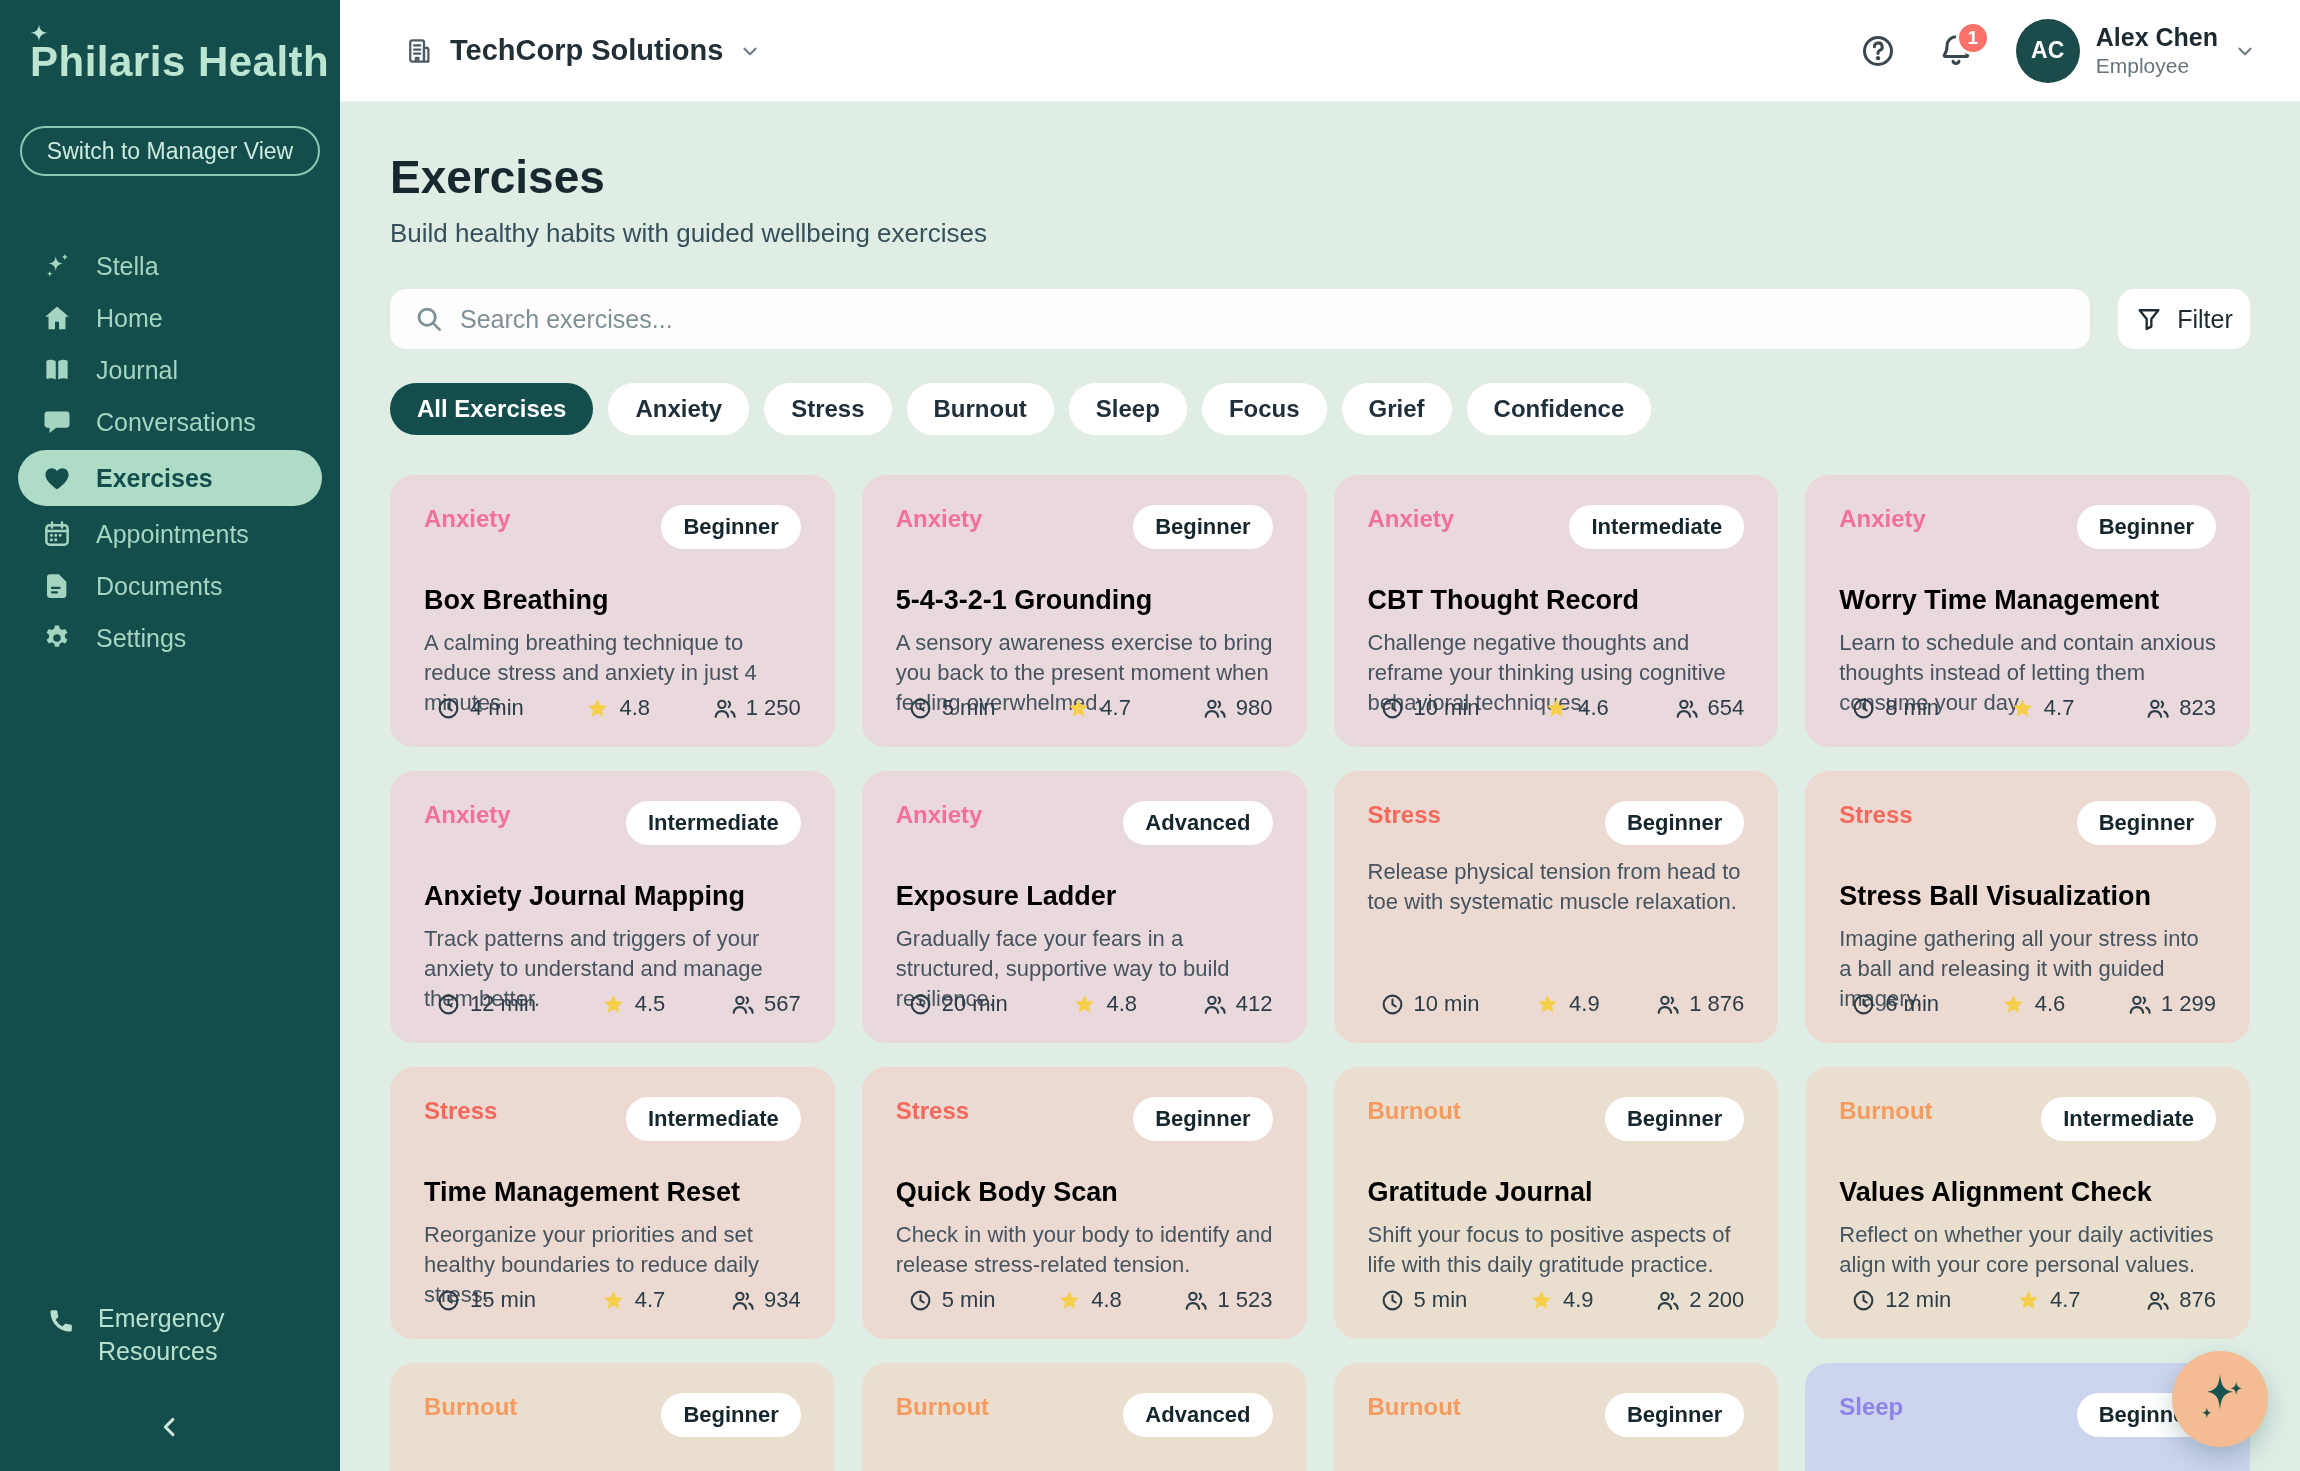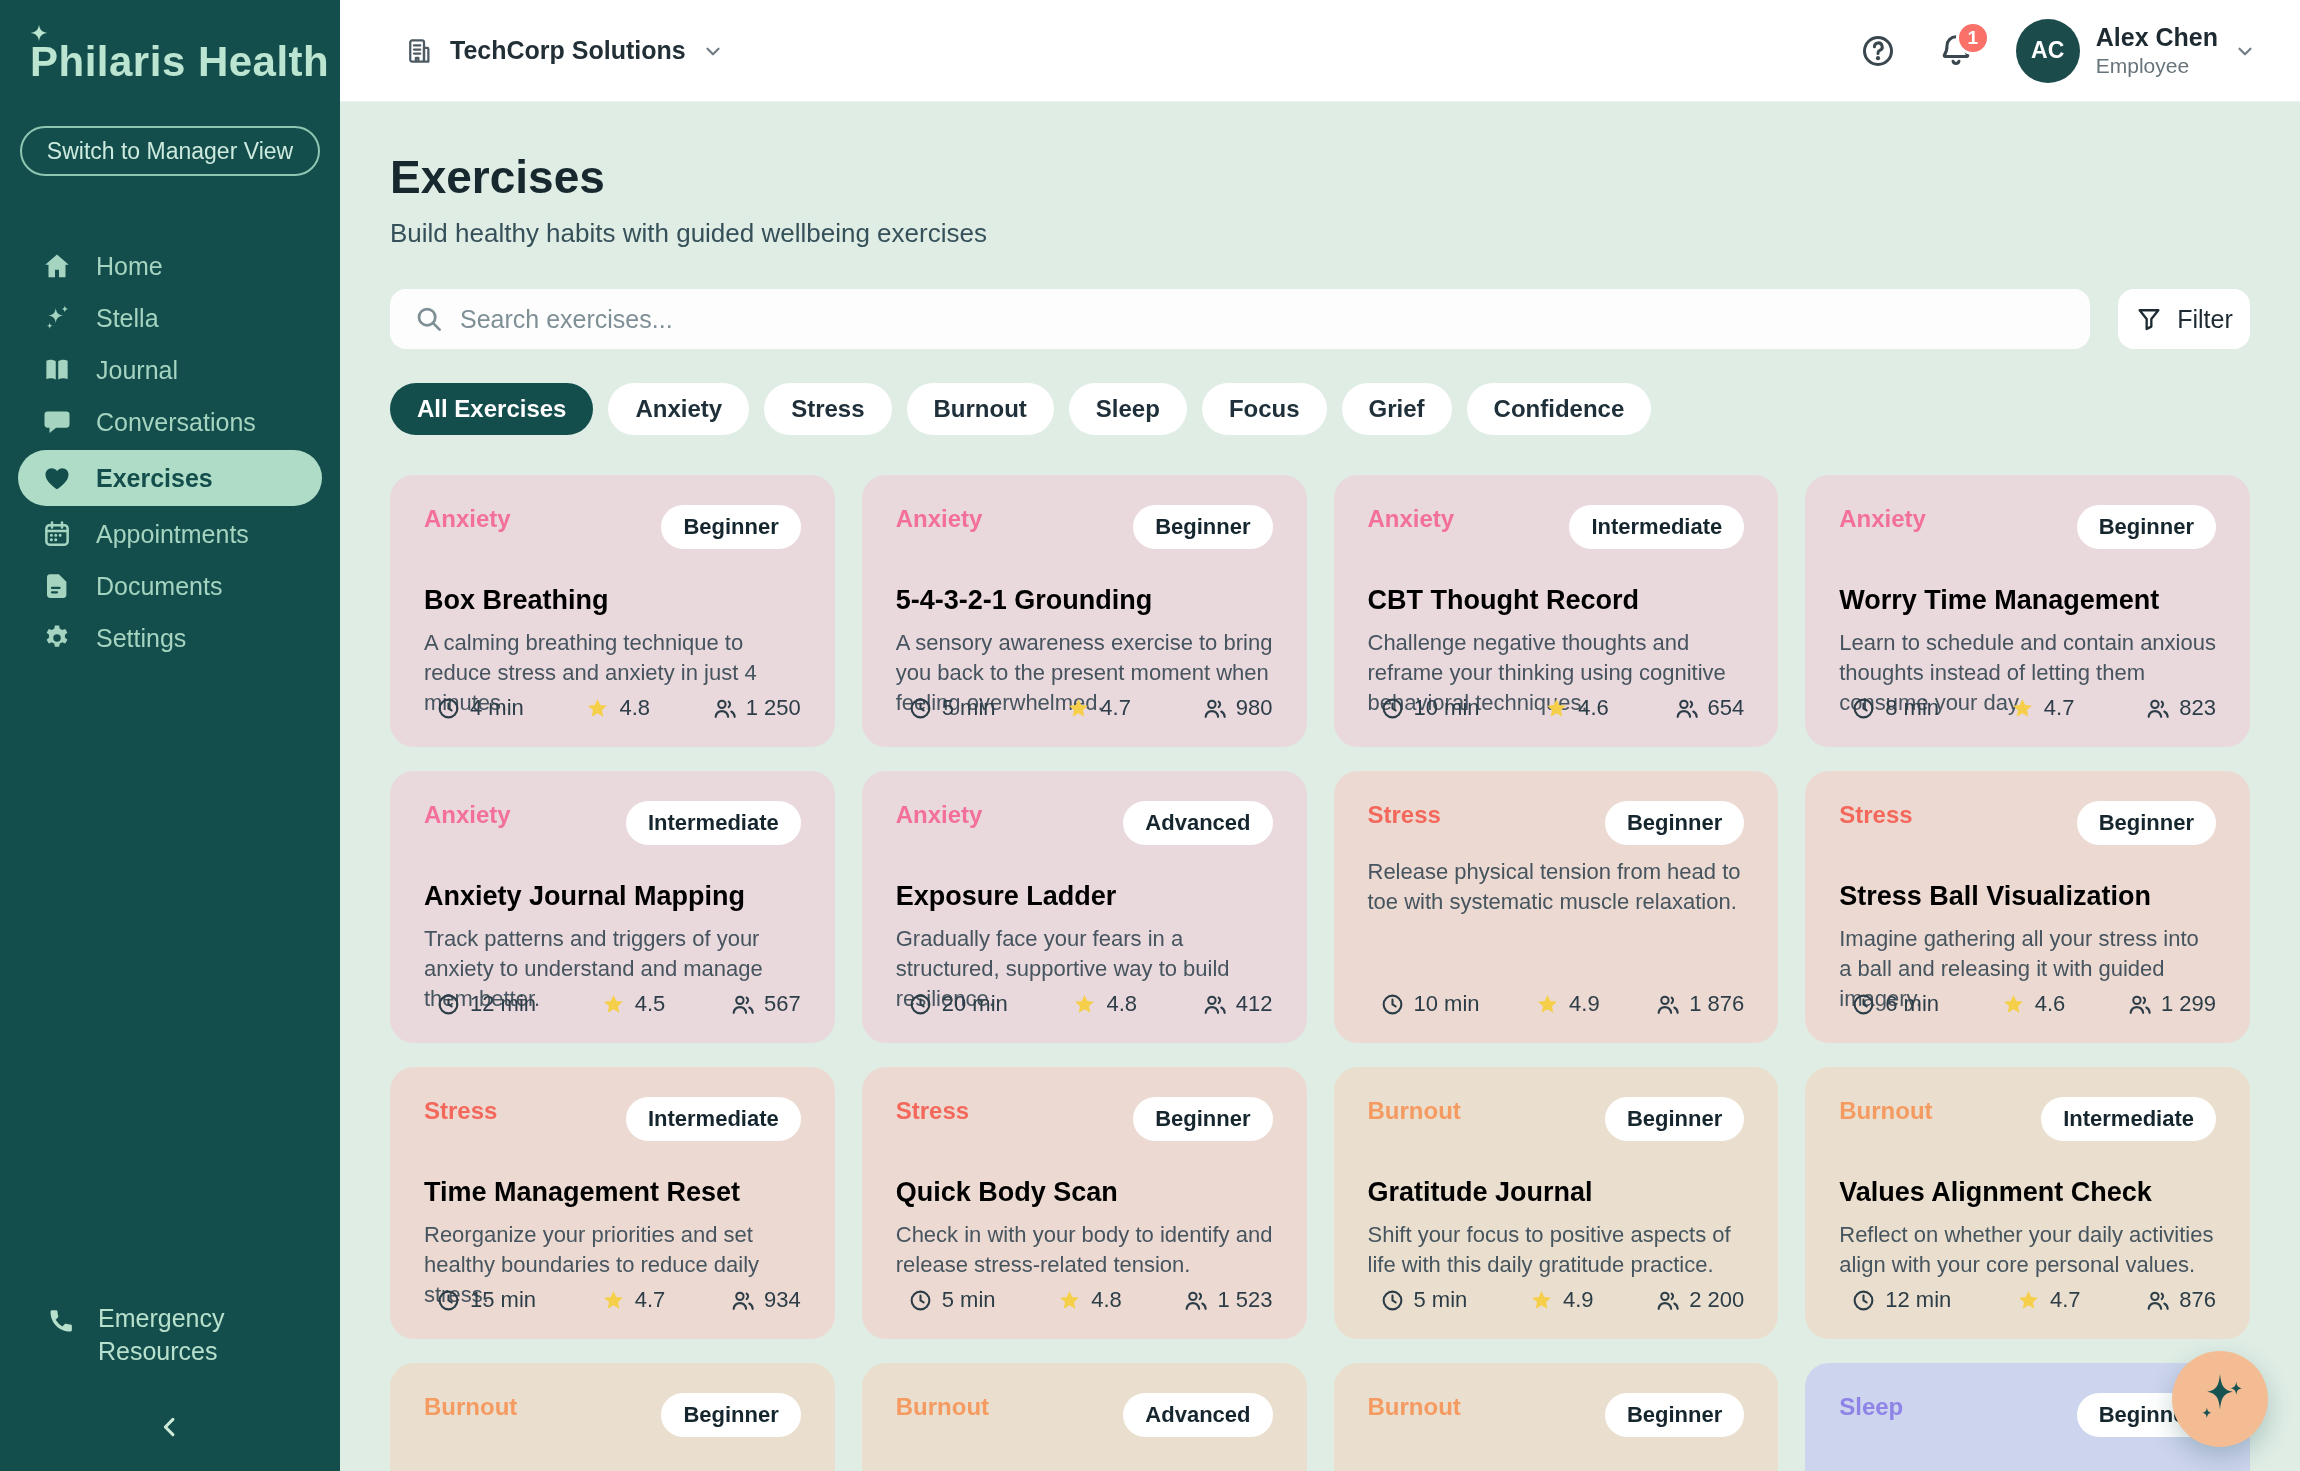--- a/index.html
+++ b/index.html
@@ -46,21 +46,21 @@
   .collapse-btn { align-self:center; margin-bottom:30px; background:none; border:none;
     color:#cfead9; cursor:pointer; }
   .collapse-btn svg { width:28px; height:28px; }
 
   
   .header {
     position:absolute; left:340px; top:0; right:0; height:102px;
     background:#ffffff; border-bottom:1px solid #eef2f0;
     display:flex; align-items:center; padding:0 44px 0 64px; z-index:4;
   }
-  .org { display:flex; align-items:center; gap:16px; font-size:25px; font-weight:700;
+  .org { display:flex; align-items:center; gap:16px; font-size:29px; font-weight:700;
          color:#222f36; cursor:pointer; background:none; border:none; font-family:inherit; }
   .org svg.b-icon { width:30px; height:30px; color:#4d5a63; }
   .chev { width:22px; height:22px; color:#717d85; }
   .header-right { margin-left:auto; display:flex; align-items:center; gap:42px; }
   .icon-btn { background:none; border:none; cursor:pointer; color:#3a474f; position:relative; }
   .icon-btn svg { width:36px; height:36px; }
   .notif-badge {
     position:absolute; top:-12px; right:-16px; min-width:34px; height:34px;
     background:#f97168; color:#fff; font-size:19px; font-weight:700;
     border-radius:17px; border:3px solid #fff;
@@ -128,31 +128,31 @@
   <div class="logo">
     <svg class="logo-star" viewBox="0 0 24 24" fill="#bce5d1">
         <path d="M12 2c.6 4.4 2.3 6.1 6.7 6.7-4.4.6-6.1 2.3-6.7 6.7-.6-4.4-2.3-6.1-6.7-6.7C9.7 8.1 11.4 6.4 12 2z"></path>
       </svg>
     <span>Philaris Health</span>
   </div>
   <button class="switch-btn">Switch to Manager View</button>
   <nav class="nav">
       <div class="nav-item">
         <svg viewBox="0 0 24 24" fill="currentColor">
-          <path d="M12 2.8 2.6 11h2.6v10h5.2v-6h3.2v6h5.2V11h2.6z"></path>
-        </svg>
-        <span class="nav-label">Home</span>
-      </div>
-      <div class="nav-item">
-        <svg viewBox="0 0 24 24" fill="currentColor">
           <path d="M11 4c.55 4 2 5.5 6 6.05-4 .55-5.45 2.05-6 6.05-.55-4-2-5.5-6-6.05 4-.55 5.45-2.05 6-6.05z"></path>
           <path d="M18.3 2c.25 1.85.95 2.55 2.8 2.8-1.85.25-2.55.95-2.8 2.8-.25-1.85-.95-2.55-2.8-2.8 1.85-.25 2.55-.95 2.8-2.8z"></path>
           <path d="M6.2 15.8c.22 1.6.83 2.2 2.4 2.42-1.57.22-2.18.82-2.4 2.42-.22-1.6-.83-2.2-2.4-2.42 1.57-.22 2.18-.82 2.4-2.42z"></path>
         </svg>
         <span class="nav-label">Stella</span>
+      </div>
+      <div class="nav-item">
+        <svg viewBox="0 0 24 24" fill="currentColor">
+          <path d="M12 2.8 2.6 11h2.6v10h5.2v-6h3.2v6h5.2V11h2.6z"></path>
+        </svg>
+        <span class="nav-label">Home</span>
       </div>
       <div class="nav-item">
         <svg viewBox="0 0 24 24" fill="currentColor">
           <path d="M3.5 4.5C6 3.4 8.8 3.5 11 5v14.6c-2.2-1.3-5-1.4-7.5-.4zM20.5 4.5C18 3.4 15.2 3.5 13 5v14.6c2.2-1.3 5-1.4 7.5-.4z"></path>
         </svg>
         <span class="nav-label">Journal</span>
       </div>
       <div class="nav-item">
         <svg viewBox="0 0 24 24" fill="currentColor">
           <path d="M4.5 3.5h15A2.5 2.5 0 0 1 22 6v8a2.5 2.5 0 0 1-2.5 2.5h-8.2L6 20.8v-4.3H4.5A2.5 2.5 0 0 1 2 14V6a2.5 2.5 0 0 1 2.5-2.5z"></path>

